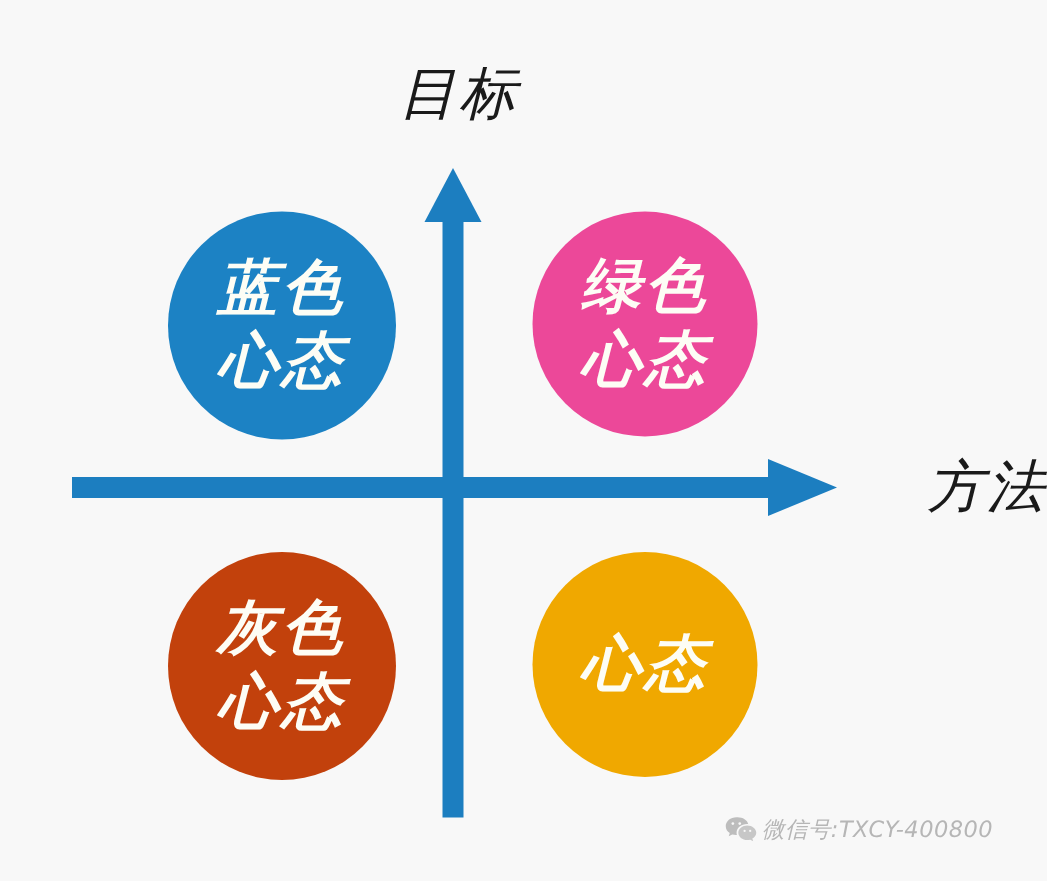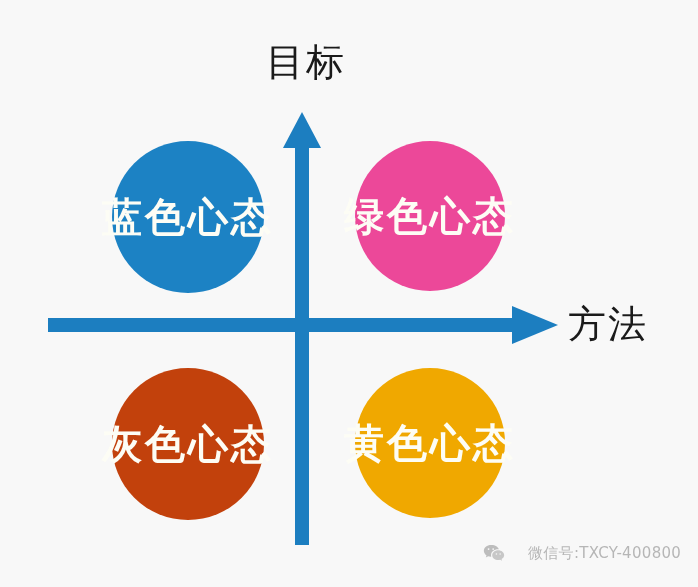--- a/index.html
+++ b/index.html
@@ -11,20 +11,21 @@
     height: 587px;
     background: #f7f7f7;
     font-family: "Liberation Sans", sans-serif;
     overflow: hidden;
   }
   #canvas {
     position: relative;
     width: 698px;
     height: 587px;
     background: #f8f8f8;
+    font-style: italic;
   }
 
   
   .axis-title-y {
     position: absolute;
     left: 236px;
     top: 38px;
     width: 140px;
     text-align: center;
     font-size: 38px;
@@ -35,21 +36,21 @@
     letter-spacing: 2px;
     white-space: nowrap;
   }
 
   
   .axis-title-x {
     position: absolute;
     left: 568px;
     top: 300px;
     width: 130px;
-    text-align: left;
+    text-align: right;
     font-size: 38px;
     line-height: 48px;
     font-weight: 400;
     color: #1a1a1a;
     font-family: "DejaVu Sans", "Liberation Sans", sans-serif;
     letter-spacing: 2px;
     white-space: nowrap;
   }
 
   
@@ -60,21 +61,21 @@
     width: 698px;
     height: 587px;
     pointer-events: none;
   }
 
   
   .bubble {
     position: absolute;
     border-radius: 50%;
     display: flex;
-    flex-direction: row;
+    flex-direction: column;
     align-items: center;
     justify-content: center;
     box-sizing: border-box;
   }
   .bubble .line {
     display: block;
     color: #fdfdf5;
     font-size: 40px;
     line-height: 49px;
     font-weight: 700;
@@ -113,21 +114,21 @@
     background: #f0a800;
   }
 
   
   .watermark {
     position: absolute;
     left: 483px;
     top: 543px;
     display: flex;
     align-items: center;
-    gap: 23px;
+    gap: 3px;
     opacity: 0.62;
   }
   .watermark .wm-icon {
     width: 22px;
     height: 20px;
     display: block;
     flex: 0 0 auto;
   }
   .watermark .wm-text {
     font-size: 15px;
@@ -167,21 +168,20 @@
     <span class="line">绿色</span>
     <span class="line">心态</span>
   </div>
 
   <div class="bubble" id="bubble-gray">
     <span class="line">灰色</span>
     <span class="line">心态</span>
   </div>
 
   <div class="bubble" id="bubble-orange">
-    <span class="line">黄色</span>
     <span class="line">心态</span>
   </div>
 
   <div class="watermark">
     <svg class="wm-icon" viewBox="0 0 32 28">
       <path d="M11.6 2.2C5.8 2.2 1.2 6 1.2 10.8c0 2.7 1.5 5.1 3.9 6.7l-1 3 3.4-1.7c1.2.3 2.5.5 3.8.5h.7c-.2-.7-.3-1.4-.3-2.1 0-4.7 4.6-8.5 10.3-8.5.4 0 .7 0 1.1.1-.9-3.8-5.3-6.6-10.5-6.6z" fill="#9a9a9a"></path>
       <circle cx="8.1" cy="8.3" r="1.3" fill="#f8f8f8"></circle>
       <circle cx="14.8" cy="8.3" r="1.3" fill="#f8f8f8"></circle>
       <path d="M30.8 17.2c0-3.9-3.9-7.1-8.7-7.1s-8.7 3.2-8.7 7.1 3.9 7.1 8.7 7.1c1 0 2-.1 2.9-.4l2.8 1.4-.8-2.5c2.3-1.3 3.8-3.4 3.8-5.6z" fill="#aaaaaa"></path>
       <circle cx="19.5" cy="15.4" r="1.1" fill="#f8f8f8"></circle>

